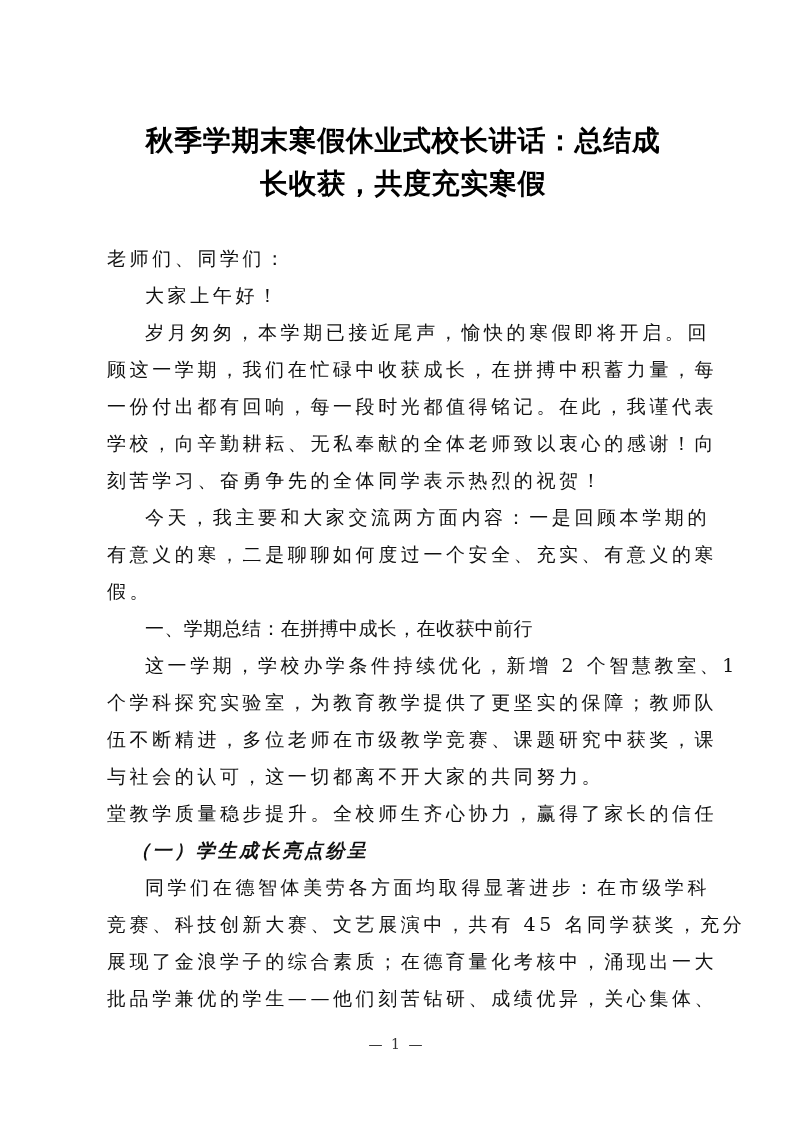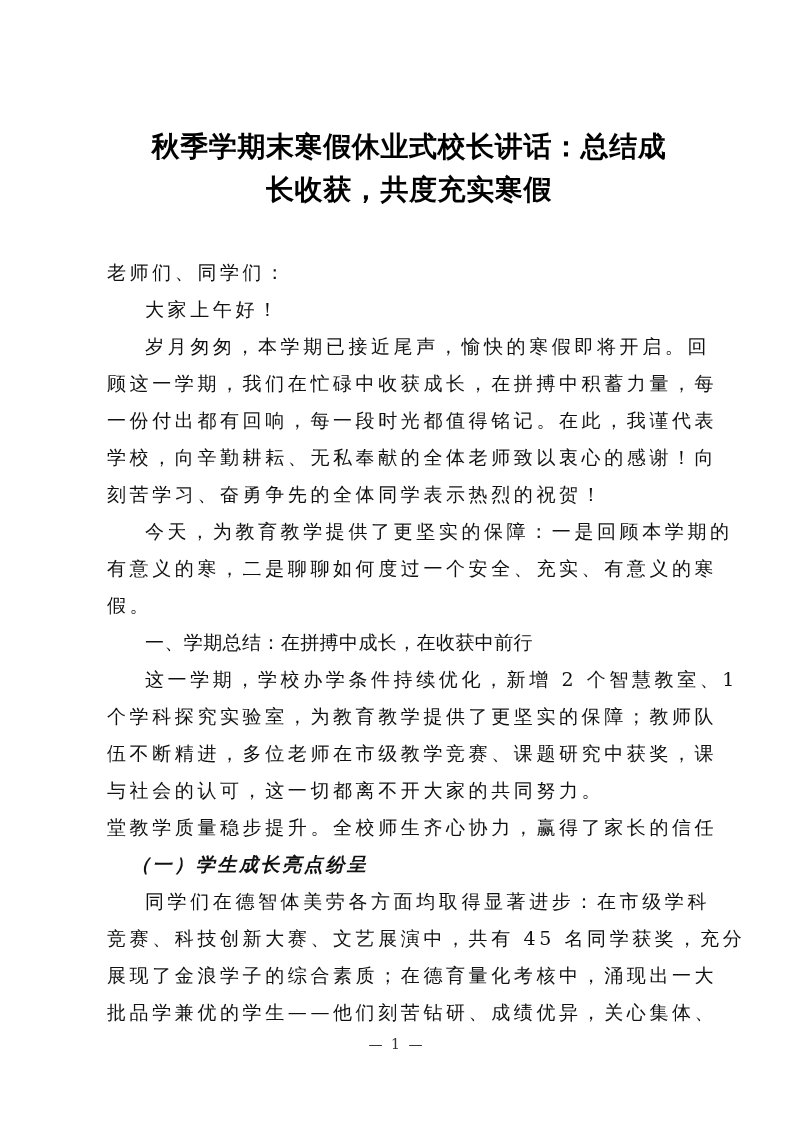--- a/index.html
+++ b/index.html
@@ -1,22 +1,22 @@
 <!DOCTYPE html>
 <html><head>
 <meta charset="utf-8">
 <style>
   html, body { margin: 0; padding: 0; background: #ffffff; }
   body { width: 793px; height: 1122px; position: relative; overflow: hidden;
          font-family: "DejaVu Serif", "Liberation Serif", serif; color: #111; }
   .page { position: absolute; left: 0; top: 0; width: 793px; height: 1122px; background: #fff; }
   .title { position: absolute; left: 100px; top: 113px; width: 594px; text-align: center;
            font-family: "DejaVu Sans", "Liberation Sans", sans-serif; font-weight: bold;
-           font-size: 28px; line-height: 43px; letter-spacing: 0.6px; color: #000; margin: 12px; }
-  .body { position: absolute; left: 107px; top: 240px; width: 580px; margin-top: 14px; }
+           font-size: 28px; line-height: 43px; letter-spacing: 0.6px; color: #000; margin: 6px; }
+  .body { position: absolute; left: 107px; top: 240px; width: 580px; }
   .line { font-size: 19px; line-height: 37px; height: 37px; letter-spacing: 3.6px;
           white-space: nowrap; overflow: visible; text-align: justify; text-align-last: justify; }
   .line.last { text-align-last: left; }
   .indent { padding-left: 38px; }
   .h1 { font-family: "DejaVu Sans", "Liberation Sans", sans-serif; font-weight: normal;
         letter-spacing: 0.4px; text-align-last: left; }
   .h2 { font-weight: bold; letter-spacing: 2.6px; text-align-last: left; padding-left: 24px; font-style: italic; }
   b { font-weight: normal; }
   .footer { position: absolute; left: 0; width: 793px; top: 1036px; text-align: center;
             font-size: 14px; color: #333; letter-spacing: 2px; }
@@ -37,21 +37,21 @@
 
     <div>
       <div class="line indent">岁月匆匆，本学期已接近尾声，愉快的寒假即将开启。回</div>
       <div class="line">顾这一学期，我们在忙碌中收获成长，在拼搏中积蓄力量，每</div>
       <div class="line">一份付出都有回响，每一段时光都值得铭记。在此，我谨代表</div>
       <div class="line">学校，向辛勤耕耘、无私奉献的全体老师致以衷心的感谢！向</div>
       <div class="line last">刻苦学习、奋勇争先的全体同学表示热烈的祝贺！</div>
     </div>
 
     <div>
-      <div class="line indent"><span>今天，为教育教学提供了更坚实的保障：</span><b>一是</b><span>回顾本学期的</span></div>
+      <div class="line indent"><span>今天，我主要和大家交流两方面内容：</span><b>一是</b><span>回顾本学期的</span></div>
       <div class="line"><span>有意义的寒，</span><b>二是</b><span>聊聊如何度过一个安全、充实、有意义的寒</span></div>
       <div class="line last">假。</div>
     </div>
 
     <div class="line indent h1">一、学期总结：在拼搏中成长，在收获中前行</div>
 
     <div>
       <div class="line indent">这一学期，学校办学条件持续优化，新增 2 个智慧教室、1</div>
       <div class="line">个学科探究实验室，为教育教学提供了更坚实的保障；教师队</div>
       <div class="line">伍不断精进，多位老师在市级教学竞赛、课题研究中获奖，课</div>

